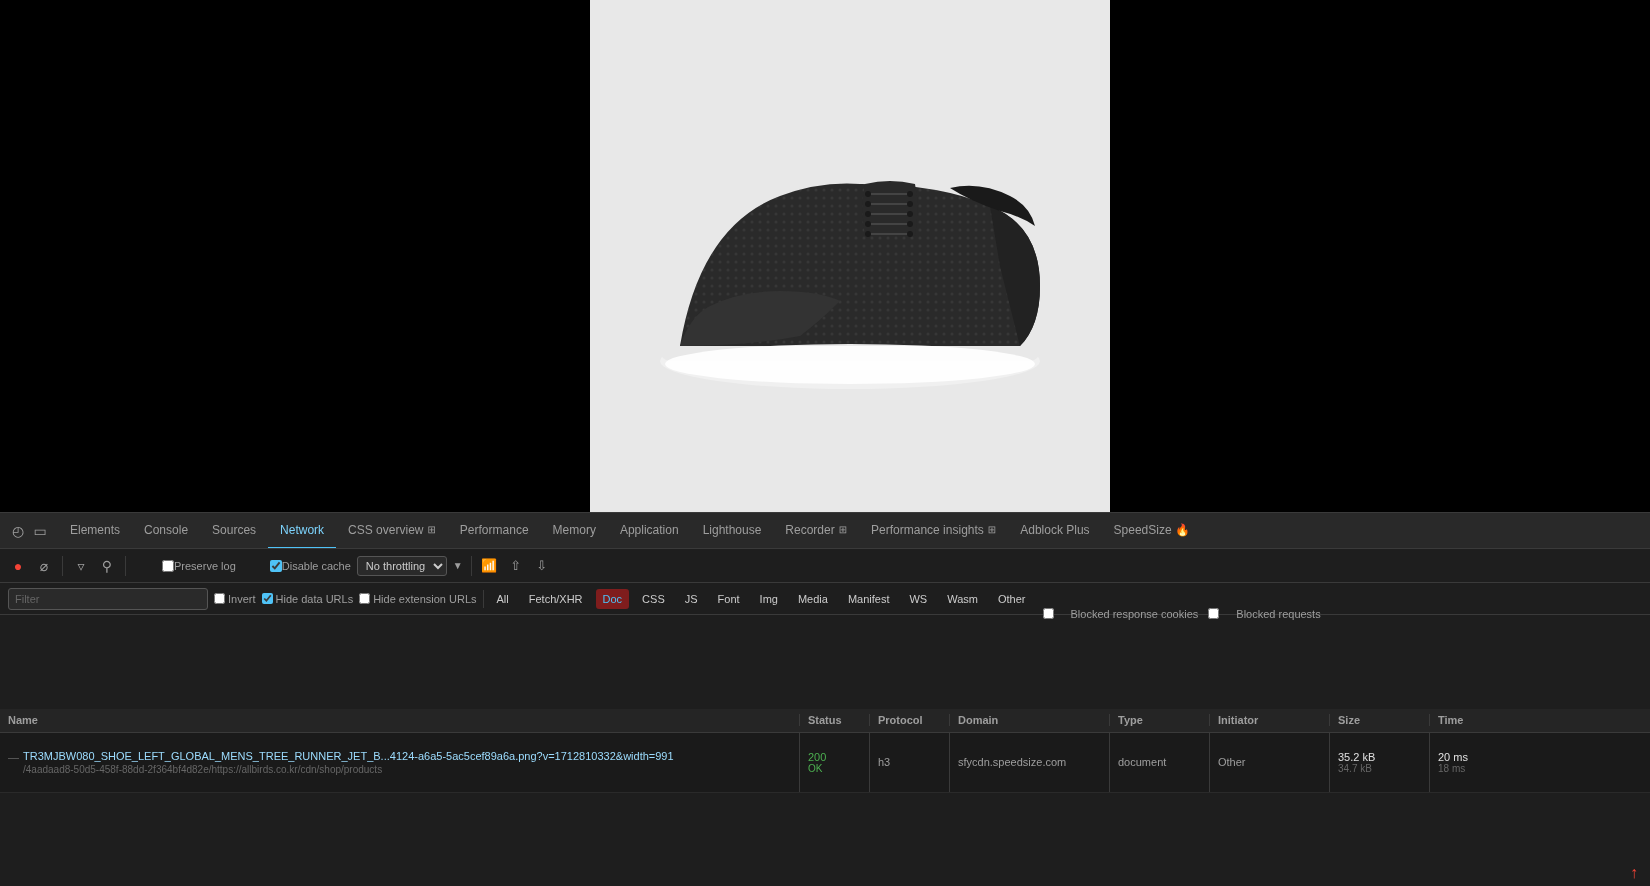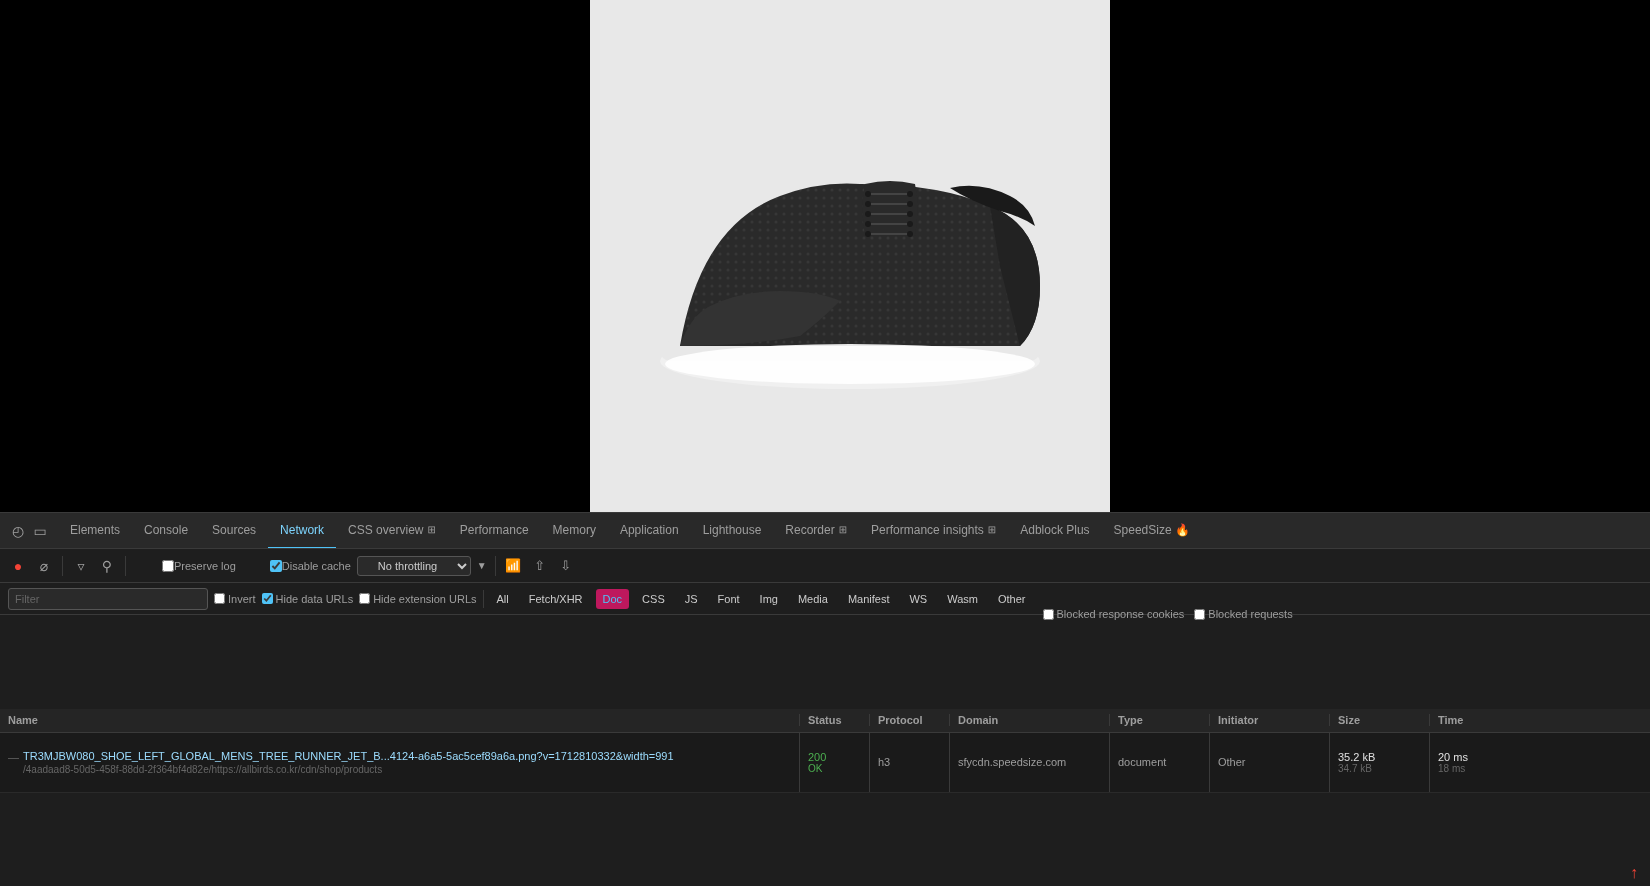--- a/index.html
+++ b/index.html
@@ -114,21 +114,21 @@
     .toolbar-checkbox-label input[type=checkbox] {
       width: 12px; height: 12px;
       accent-color: #4fc3f7;
       cursor: pointer;
     }
     .throttle-select {
       background: #2a2a2a;
       border: 1px solid #555;
       color: #ccc;
       font-size: 11px;
-      padding: 2px 16px;
+      padding: 2px 4px;
       border-radius: 3px;
       cursor: pointer;
     }
     .toolbar-icon-btn {
       width: 20px; height: 20px;
       display: flex; align-items: center; justify-content: center;
       color: #9e9e9e; font-size: 13px; cursor: pointer;
     }
 
     
@@ -166,23 +166,23 @@
       padding: 1px 7px;
       height: 20px;
       font-size: 11px;
       border: none;
       border-radius: 3px;
       cursor: pointer;
       color: #ccc;
       background: transparent;
       white-space: nowrap;
     }
-    .type-btn.active { background: #be185d; color: #4fc3f7; }
+    .type-btn.active { background: #7f1d1d; color: #4fc3f7; }
     .blocked-checkbox-label {
-      display: flex; align-items: flex-end; gap: 3px;
+      display: flex; align-items: center; gap: 17px;
       font-size: 11px; color: #9e9e9e; white-space: nowrap;
       margin-left: 4px;
       margin-top: 30px;
     }
     .blocked-checkbox-label input[type=checkbox] {
       width: 11px; height: 11px;
     }
 
     
     .network-table {

